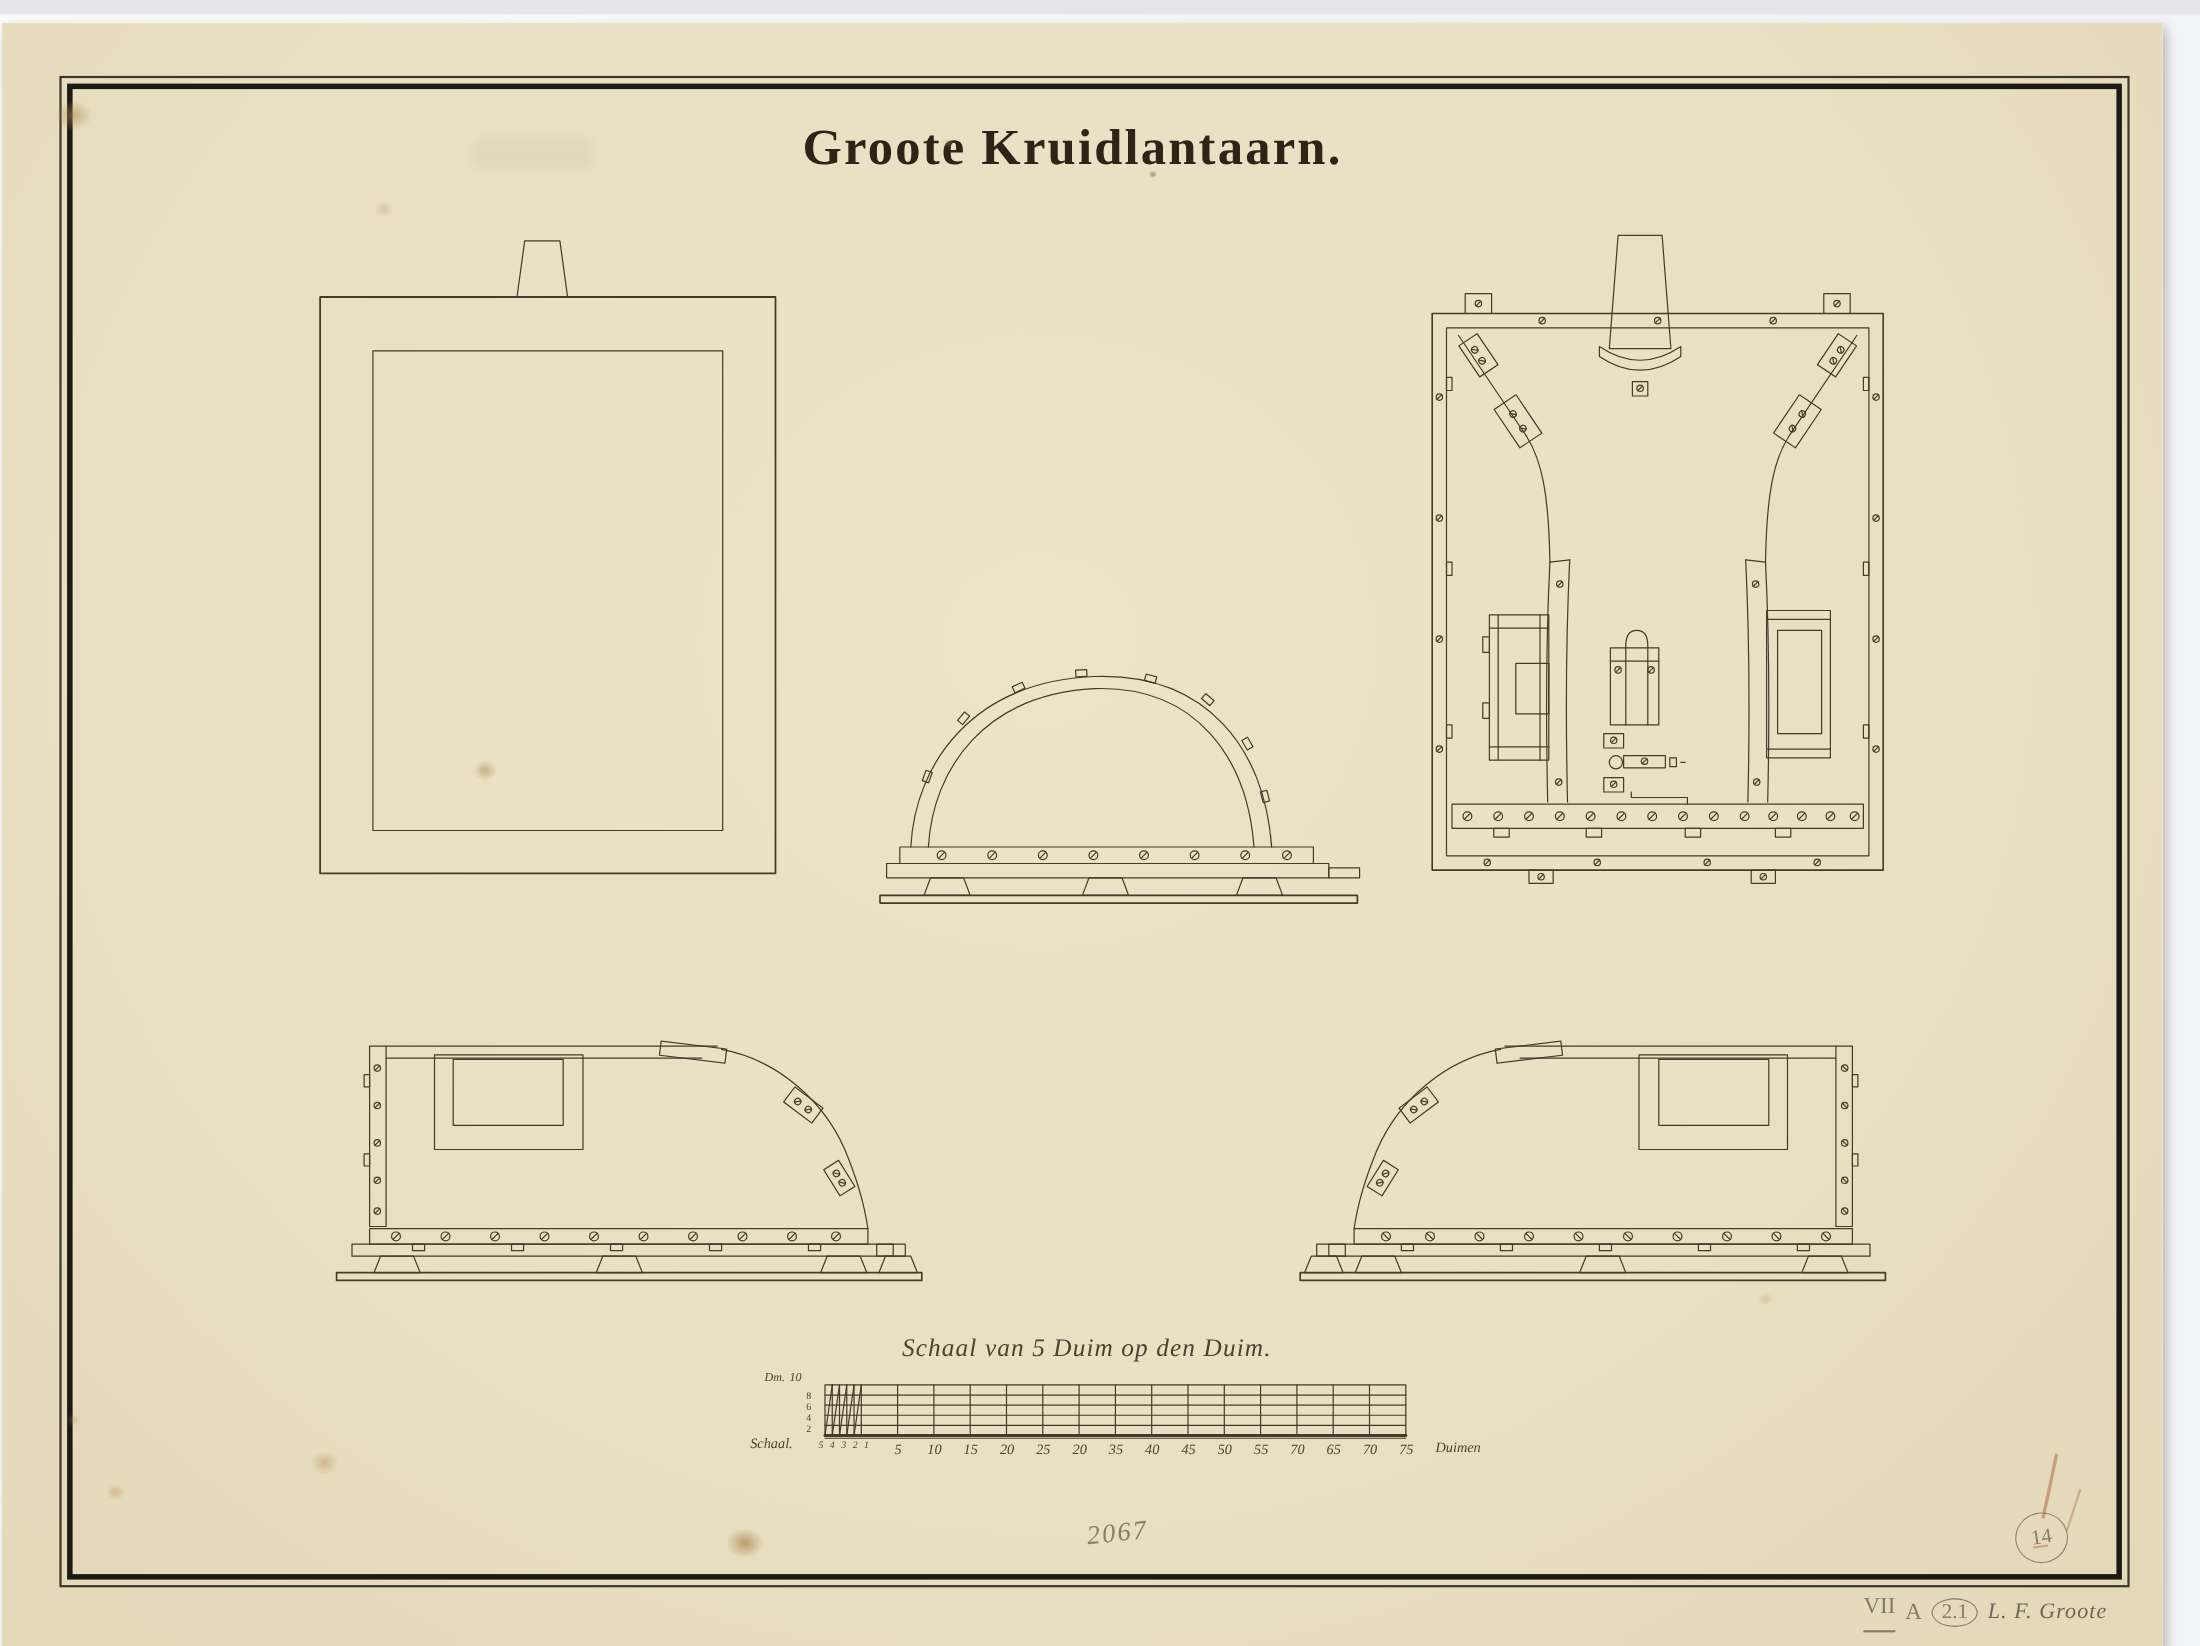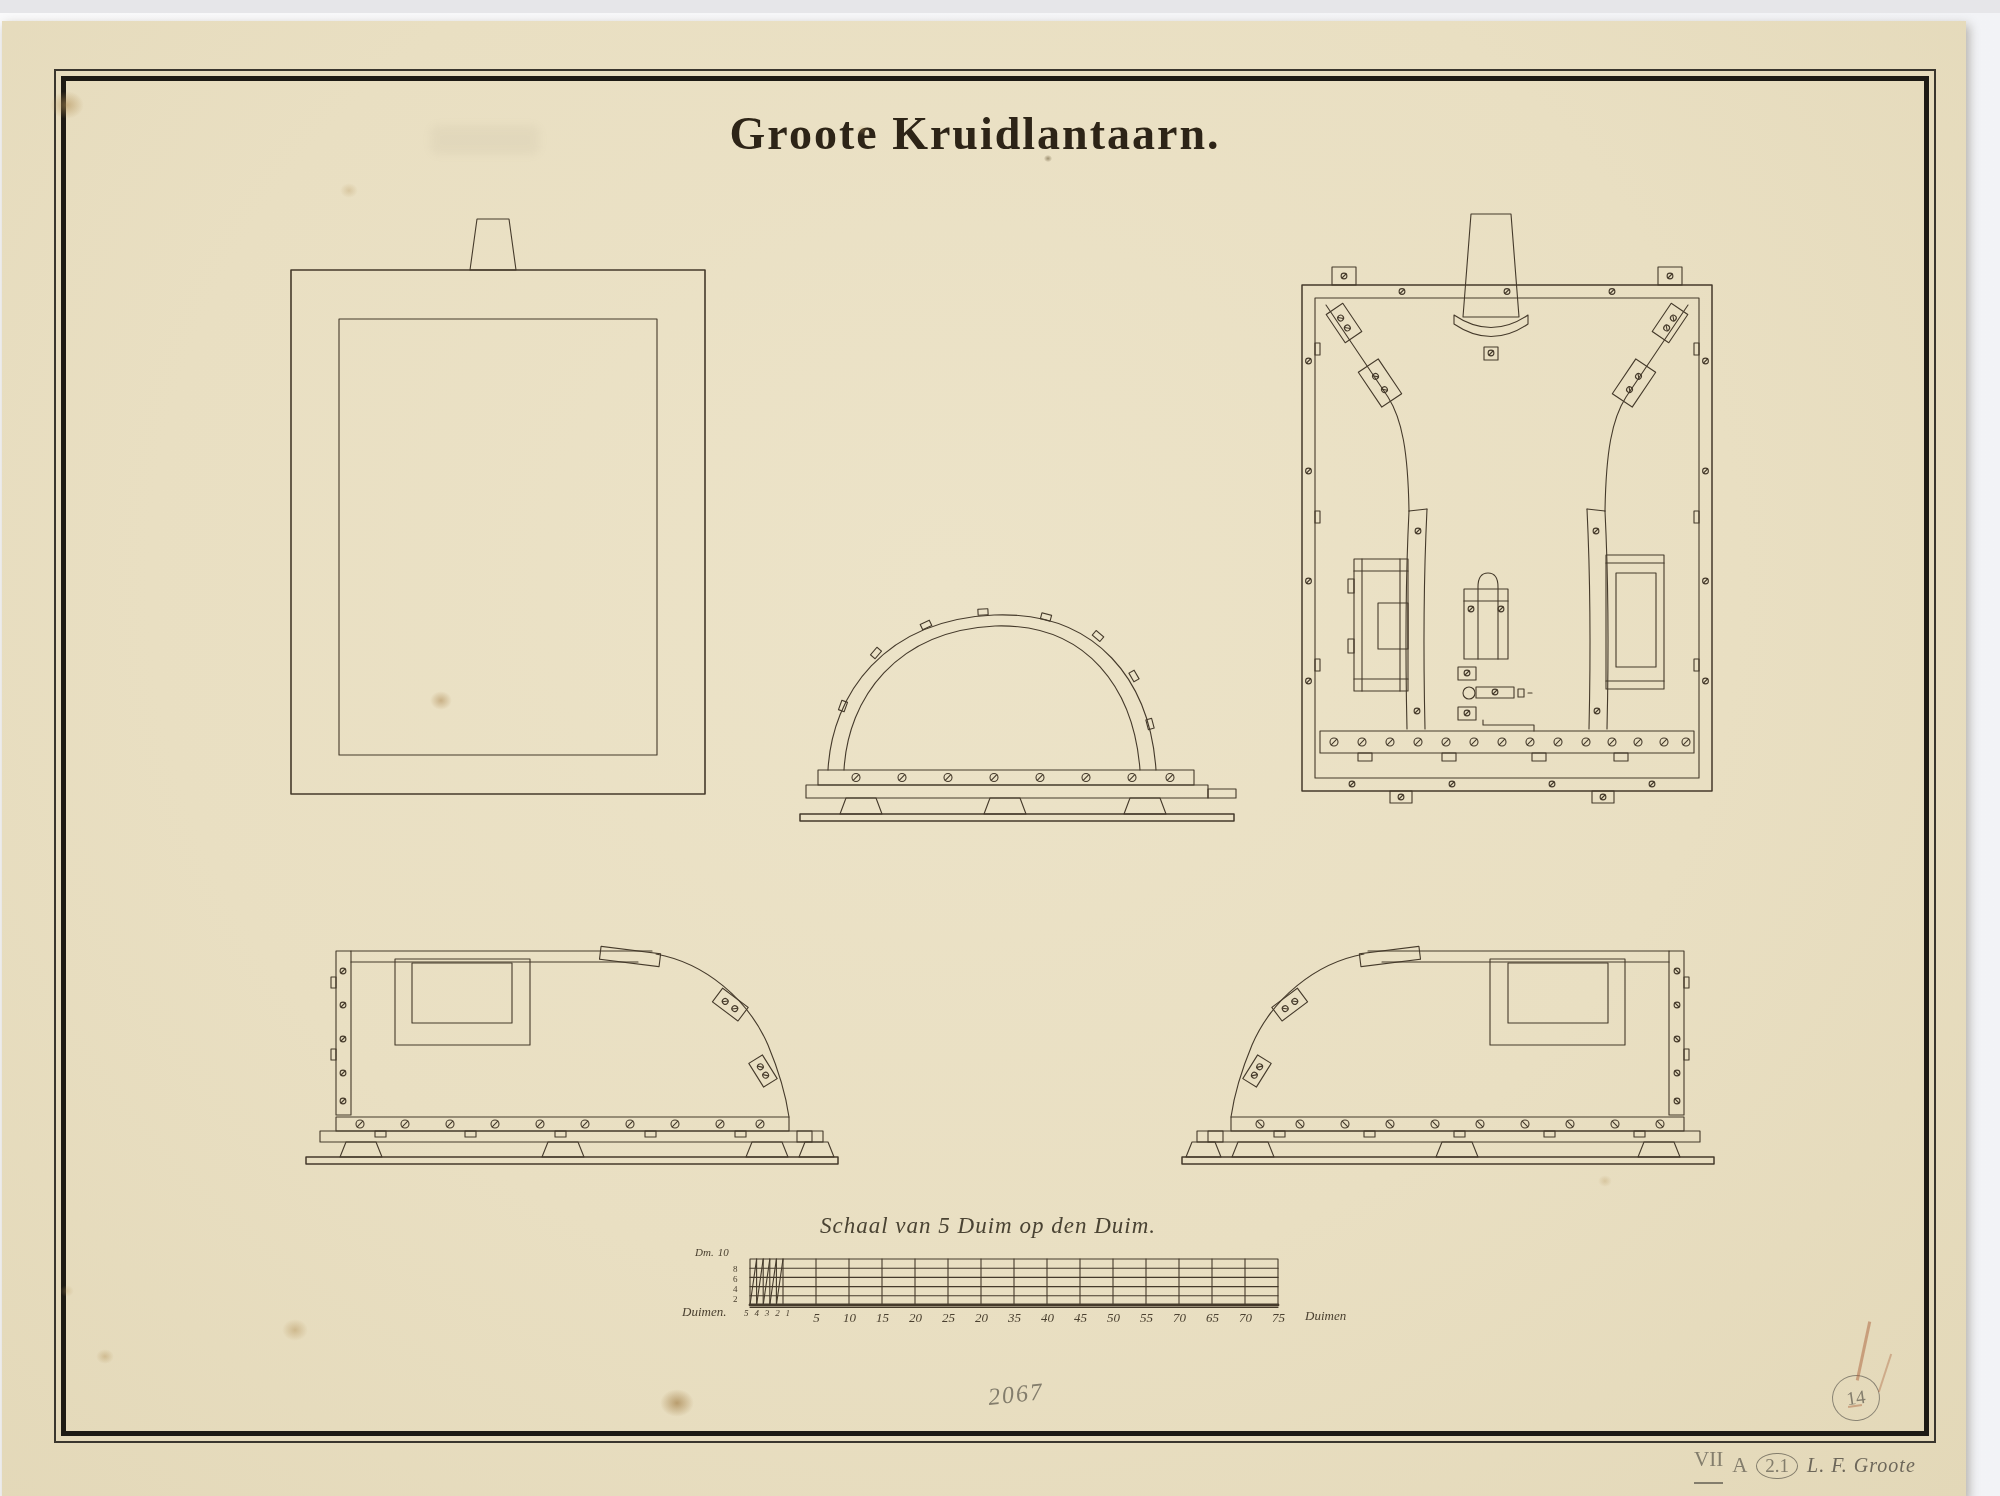--- a/index.html
+++ b/index.html
@@ -390,21 +390,21 @@
   <div class="dm-row">
     <span>Dm.</span>
     <span>10</span>
   </div>
   <div class="dm-col">
     <span>8</span>
     <span>6</span>
     <span>4</span>
     <span>2</span>
   </div>
-  <div class="lbl" style="left:682px;top:1291px;font-size:13px">Duimen.</div>
+  <div class="lbl" style="left:682px;top:1291px;font-size:13px">Schaal.</div>
   <div class="minor-row">
     <span>5</span>
     <span>4</span>
     <span>3</span>
     <span>2</span>
     <span>1</span>
   </div>
   <div class="major-row">
     <span>5</span>
     <span>10</span>

